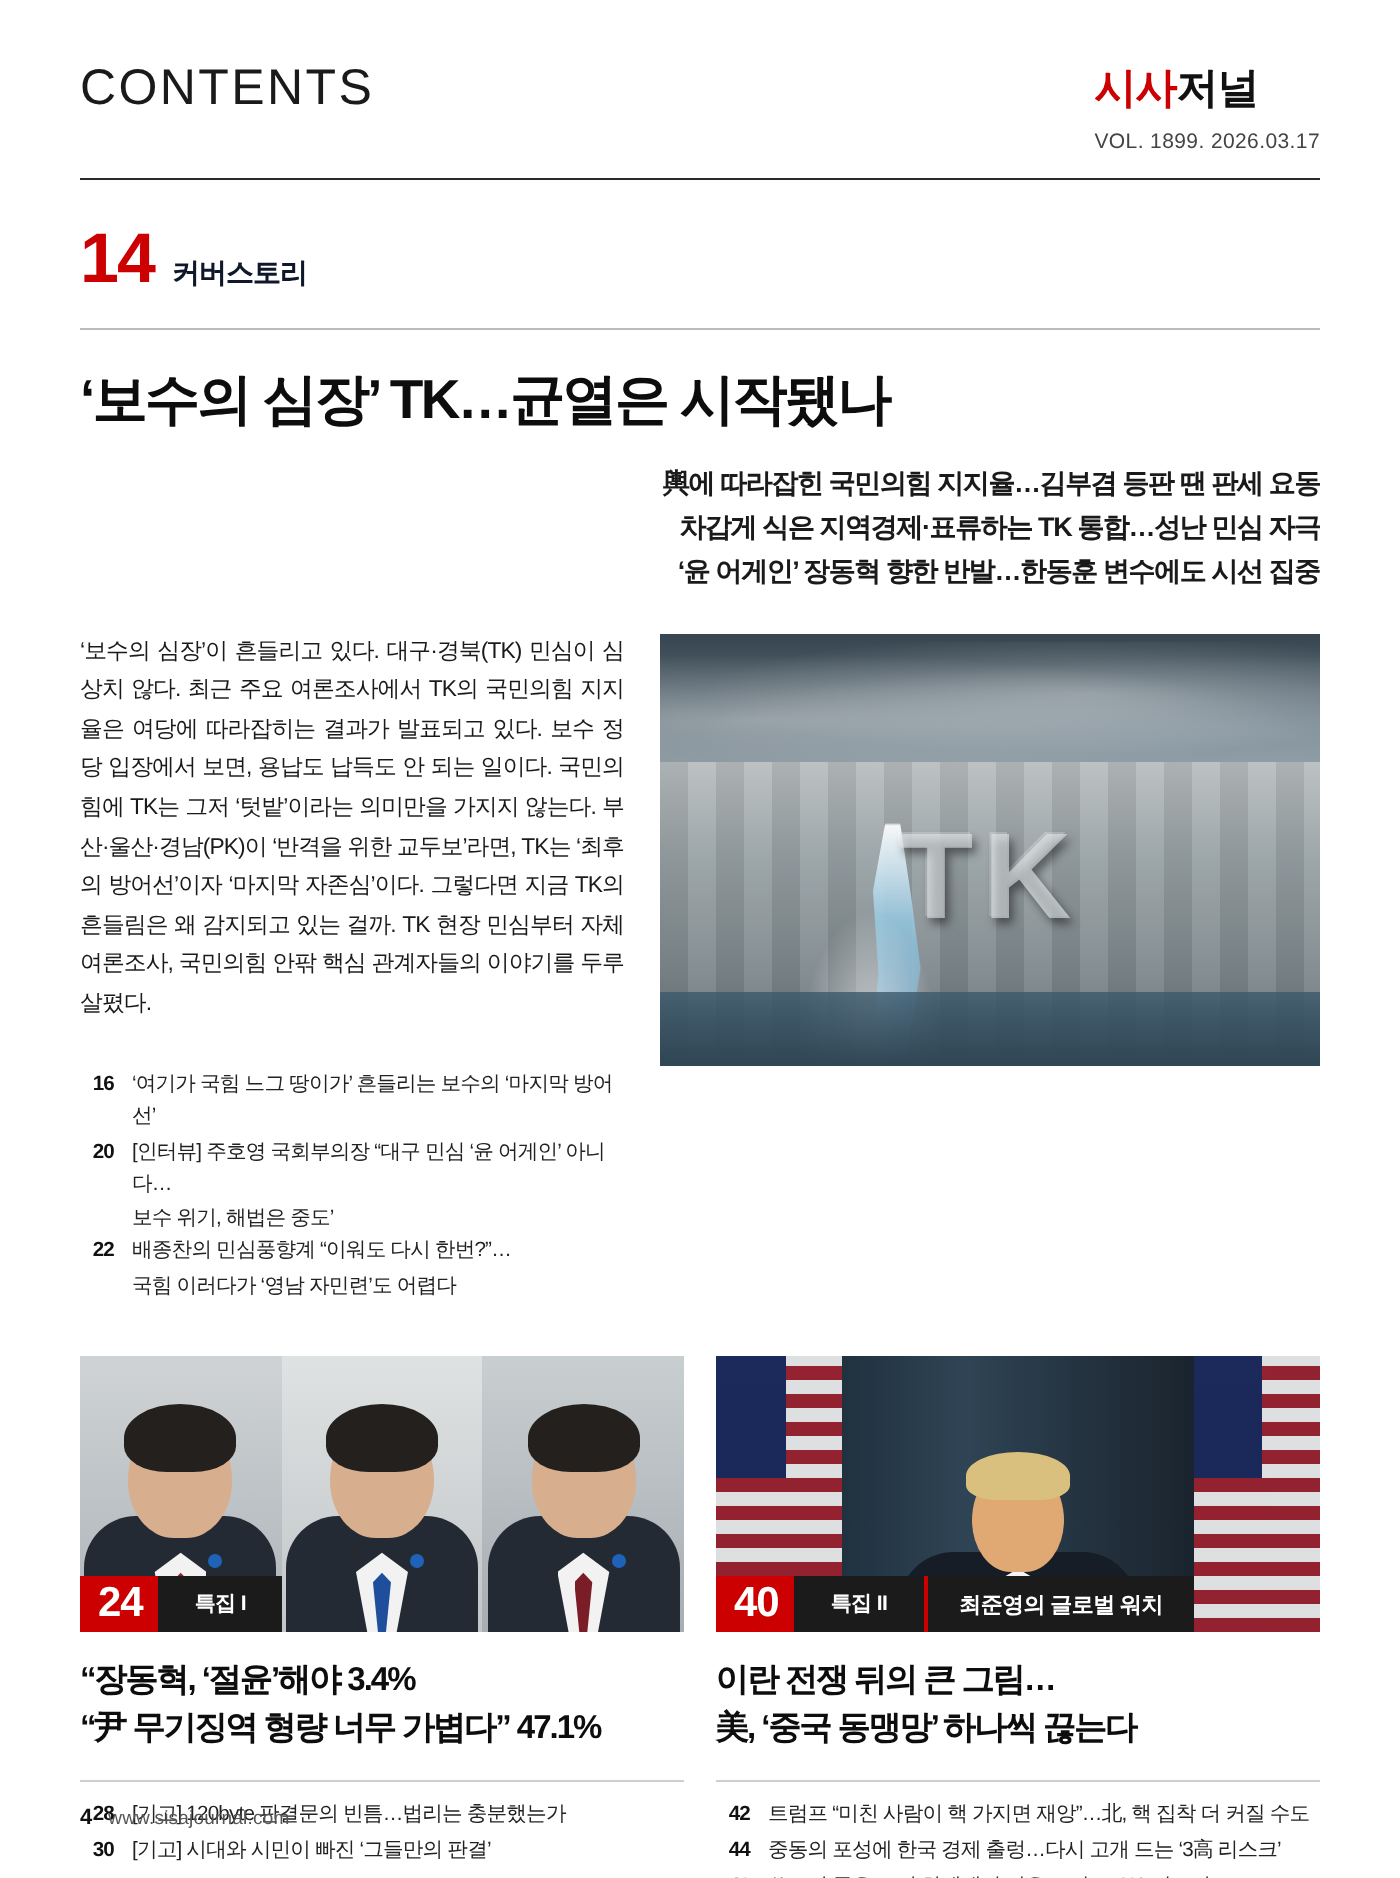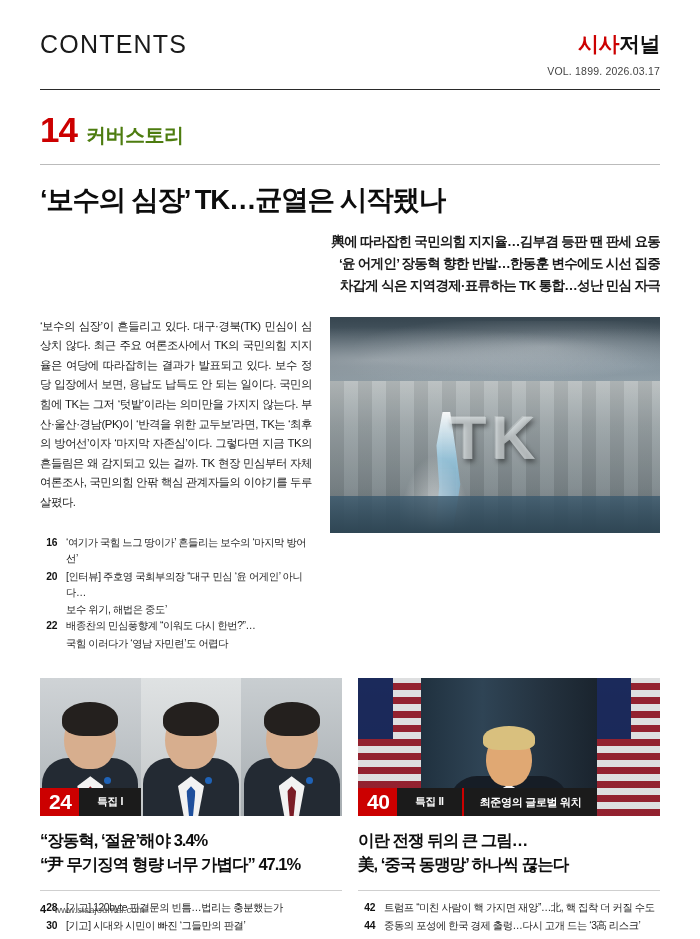--- a/index.html
+++ b/index.html
@@ -26,21 +26,21 @@
     align-items: flex-start;
     padding-bottom: 10px;
   }
   .contents-title {
     font-size: 25px;
     letter-spacing: 1.2px;
     font-weight: 400;
     color: #1a1a1a;
     font-family: "Liberation Sans", sans-serif;
   }
-  .brand-wrap { text-align: right; }
+  .brand-wrap { text-align: left; }
   .brand {
     font-size: 21px;
     font-weight: bold;
     letter-spacing: -0.5px;
     color: #111;
   }
   .brand .accent { color: #cc0000; }
   .issue {
     font-size: 10.5px;
     color: #444;
@@ -61,23 +61,23 @@
     margin-top: 20px;
   }
   .cover-num {
     font-size: 35px;
     font-weight: bold;
     color: #cc0000;
     letter-spacing: -1px;
     font-family: "Liberation Sans", sans-serif;
   }
   .cover-label {
-    font-size: 20px;
-    font-weight: bold;
-    color: #4d7c0f;
+    font-size: 14px;
+    font-weight: bold;
+    color: #0f172a;
     letter-spacing: -0.5px;
   }
   .hr-thin {
     border: 0;
     border-top: 1px solid #bbb;
     margin-top: 14px;
   }
 
   .headline {
     font-size: 27.5px;
@@ -401,22 +401,22 @@
   <div class="cover-head">
     <div class="cover-num">14</div>
     <div class="cover-label">커버스토리</div>
   </div>
   <hr class="hr-thin">
 
   <div class="headline">‘보수의 심장’ TK…균열은 시작됐나</div>
 
   <div class="subheads">
     <div>輿에 따라잡힌 국민의힘 지지율…김부겸 등판 땐 판세 요동</div>
+    <div>차갑게 식은 지역경제·표류하는 TK 통합…성난 민심 자극</div>
     <div>‘윤 어게인’ 장동혁 향한 반발…한동훈 변수에도 시선 집중</div>
-    <div>차갑게 식은 지역경제·표류하는 TK 통합…성난 민심 자극</div>
   </div>
 
   <div class="lead">
     <div class="lead-text">
       <div class="lead-body">‘보수의 심장’이 흔들리고 있다. 대구·경북(TK) 민심이 심상치 않다. 최근 주요 여론조사에서 TK의 국민의힘 지지율은 여당에 따라잡히는 결과가 발표되고 있다. 보수 정당 입장에서 보면, 용납도 납득도 안 되는 일이다. 국민의힘에 TK는 그저 ‘텃밭’이라는 의미만을 가지지 않는다. 부산·울산·경남(PK)이 ‘반격을 위한 교두보’라면, TK는 ‘최후의 방어선’이자 ‘마지막 자존심’이다. 그렇다면 지금 TK의 흔들림은 왜 감지되고 있는 걸까. TK 현장 민심부터 자체 여론조사, 국민의힘 안팎 핵심 관계자들의 이야기를 두루 살폈다.</div>
 
       <div class="toc-list">
         <div>
           <div class="toc-item">
             <span class="toc-num">16</span>

